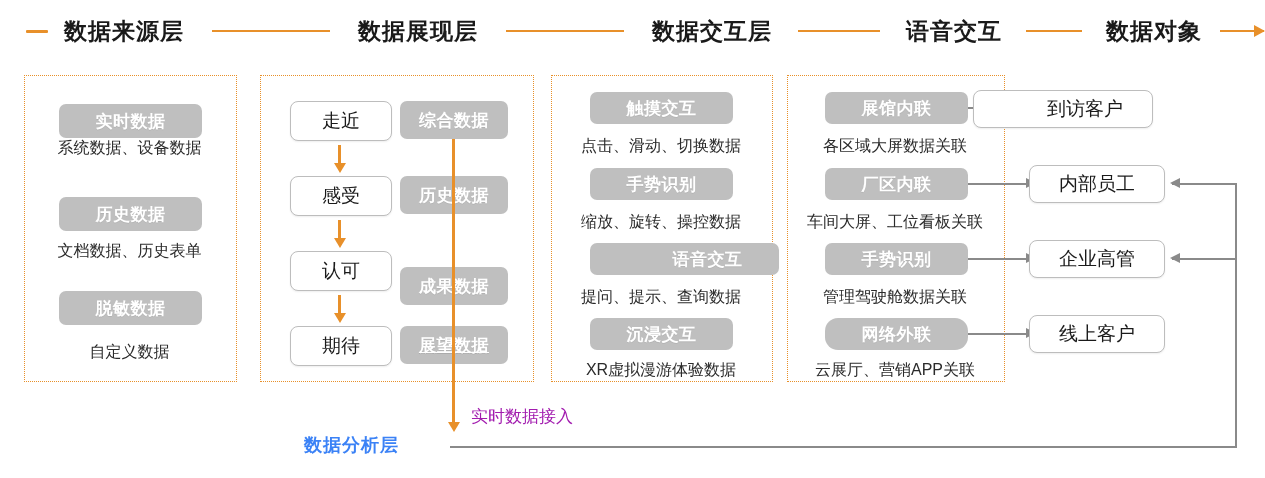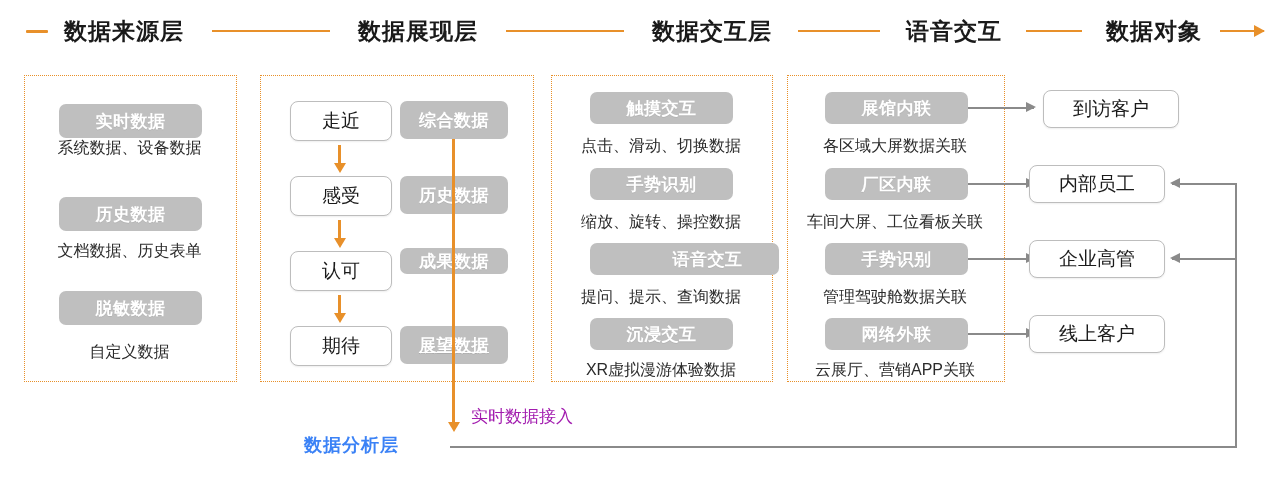--- a/index.html
+++ b/index.html
@@ -98,21 +98,21 @@
   <div class="wbox" style="left:290px;top:176px;width:100px;height:38px;">感受</div>
   <div class="wbox" style="left:290px;top:251px;width:100px;height:38px;">认可</div>
   <div class="wbox" style="left:290px;top:326px;width:100px;height:38px;">期待</div>
 
   <div class="oarrow" style="left:338px;top:145px;height:19px;"></div>
   <div class="oarrow" style="left:338px;top:220px;height:19px;"></div>
   <div class="oarrow" style="left:338px;top:295px;height:19px;"></div>
 
   <div class="pill" style="left:400px;top:101px;width:108px;height:38px;">综合数据</div>
   <div class="pill" style="left:400px;top:176px;width:108px;height:38px;">历史数据</div>
-  <div class="pill" style="left:400px;top:248px;width:108px;height:26px;">成果数据</div>
+  <div class="pill" style="left:400px;top:267px;width:108px;height:38px;">成果数据</div>
   <div class="pill" style="left:400px;top:326px;width:108px;height:38px;text-decoration:underline;">展望数据</div>
 
   <div class="ovline" style="left:452px;top:139px;height:259px;"></div>
   <div class="oarrow" style="left:452px;top:398px;height:25px;"></div>
 
   <div class="panel" style="left:551px;top:75px;width:220px;height:305px;"></div>
 
   <div class="pill" style="left:590px;top:92px;width:143px;height:32px;">触摸交互</div>
   <div class="cap" style="left:551px;top:136px;width:220px;">点击、滑动、切换数据</div>
 
@@ -129,29 +129,29 @@
 
   <div class="pill" style="left:825px;top:92px;width:143px;height:32px;">展馆内联</div>
   <div class="cap" style="left:787px;top:136px;width:216px;">各区域大屏数据关联</div>
 
   <div class="pill" style="left:825px;top:168px;width:143px;height:32px;">厂区内联</div>
   <div class="cap" style="left:784px;top:212px;width:222px;">车间大屏、工位看板关联</div>
 
   <div class="pill" style="left:825px;top:243px;width:143px;height:32px;">手势识别</div>
   <div class="cap" style="left:787px;top:287px;width:216px;">管理驾驶舱数据关联</div>
 
-  <div class="pill" style="left:825px;top:318px;width:143px;height:32px;">网络外联</div>
+  <div class="pill" style="left:825px;top:318px;width:143px;height:32px;border-radius:13px;">网络外联</div>
   <div class="cap" style="left:787px;top:360px;width:216px;">云展厅、营销APP关联</div>
 
   <div class="garrow" style="left:968px;top:107px;width:66px;"></div>
   <div class="garrow" style="left:968px;top:183px;width:66px;"></div>
   <div class="garrow" style="left:968px;top:258px;width:66px;"></div>
   <div class="garrow" style="left:968px;top:333px;width:66px;"></div>
 
-  <div class="wbox" style="left:1043px;top:90px;width:134px;height:36px;">到访客户</div>
+  <div class="wbox" style="left:973px;top:90px;width:134px;height:36px;padding-left:44px;">到访客户</div>
   <div class="wbox" style="left:1029px;top:165px;width:134px;height:36px;">内部员工</div>
   <div class="wbox" style="left:1029px;top:240px;width:134px;height:36px;">企业高管</div>
   <div class="wbox" style="left:1029px;top:315px;width:134px;height:36px;">线上客户</div>
 
   <div class="garrowL" style="left:1172px;top:183px;width:65px;"></div>
   <div class="garrowL" style="left:1172px;top:258px;width:65px;"></div>
   <div class="gline-v" style="left:1235px;top:183px;height:265px;"></div>
   <div class="gline-h" style="left:450px;top:446px;width:787px;"></div>
 
   <div class="feed-label" style="left:471px;top:405px;">实时数据接入</div>

